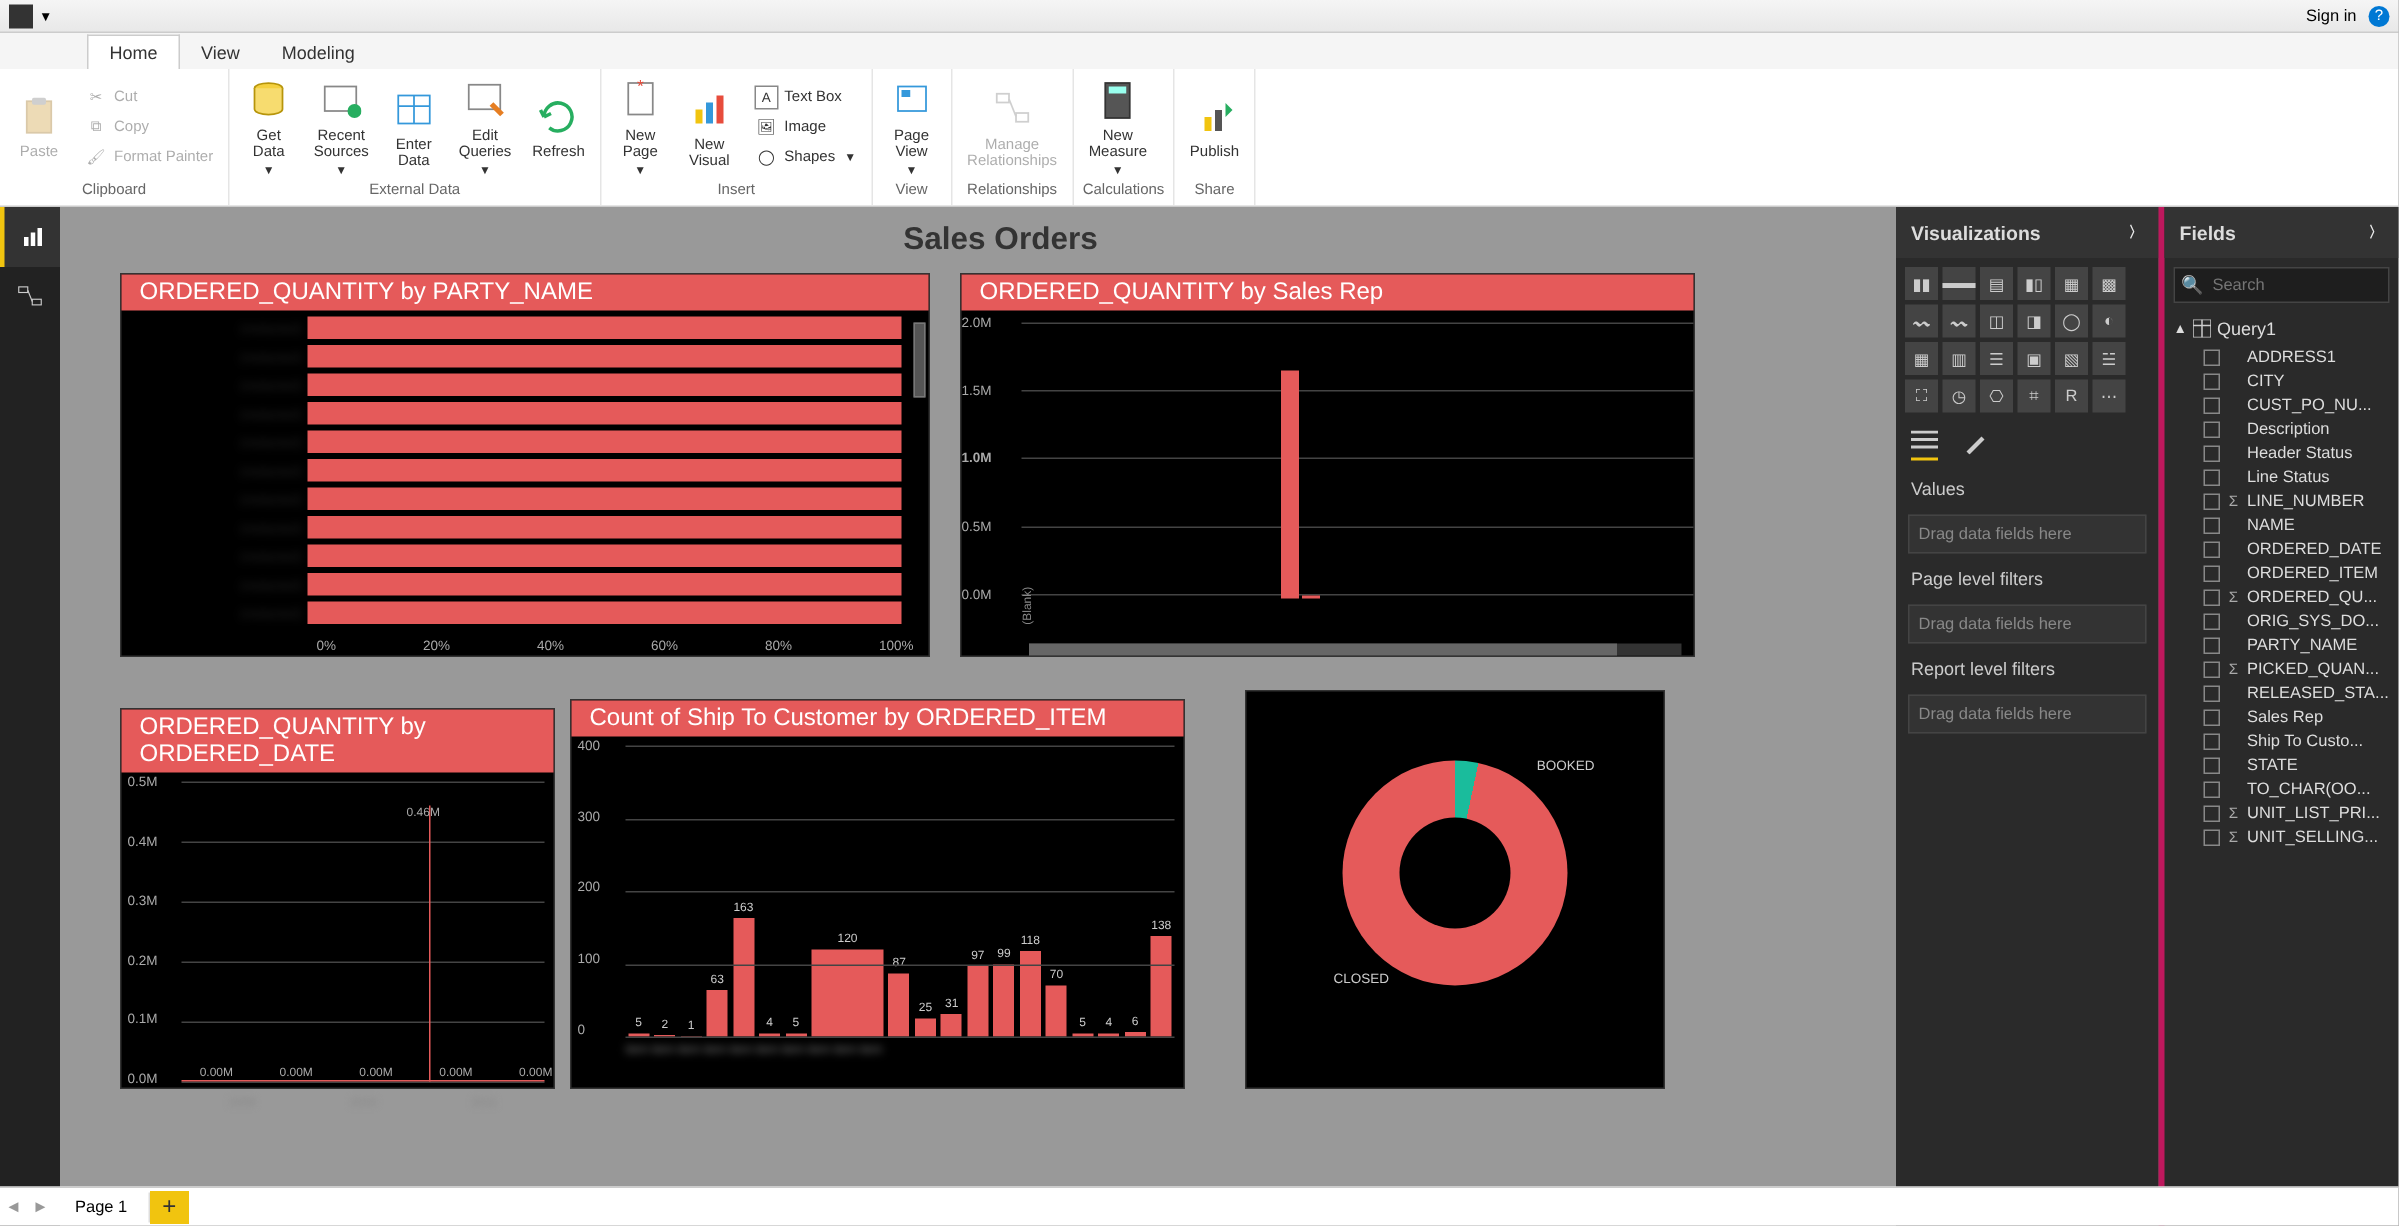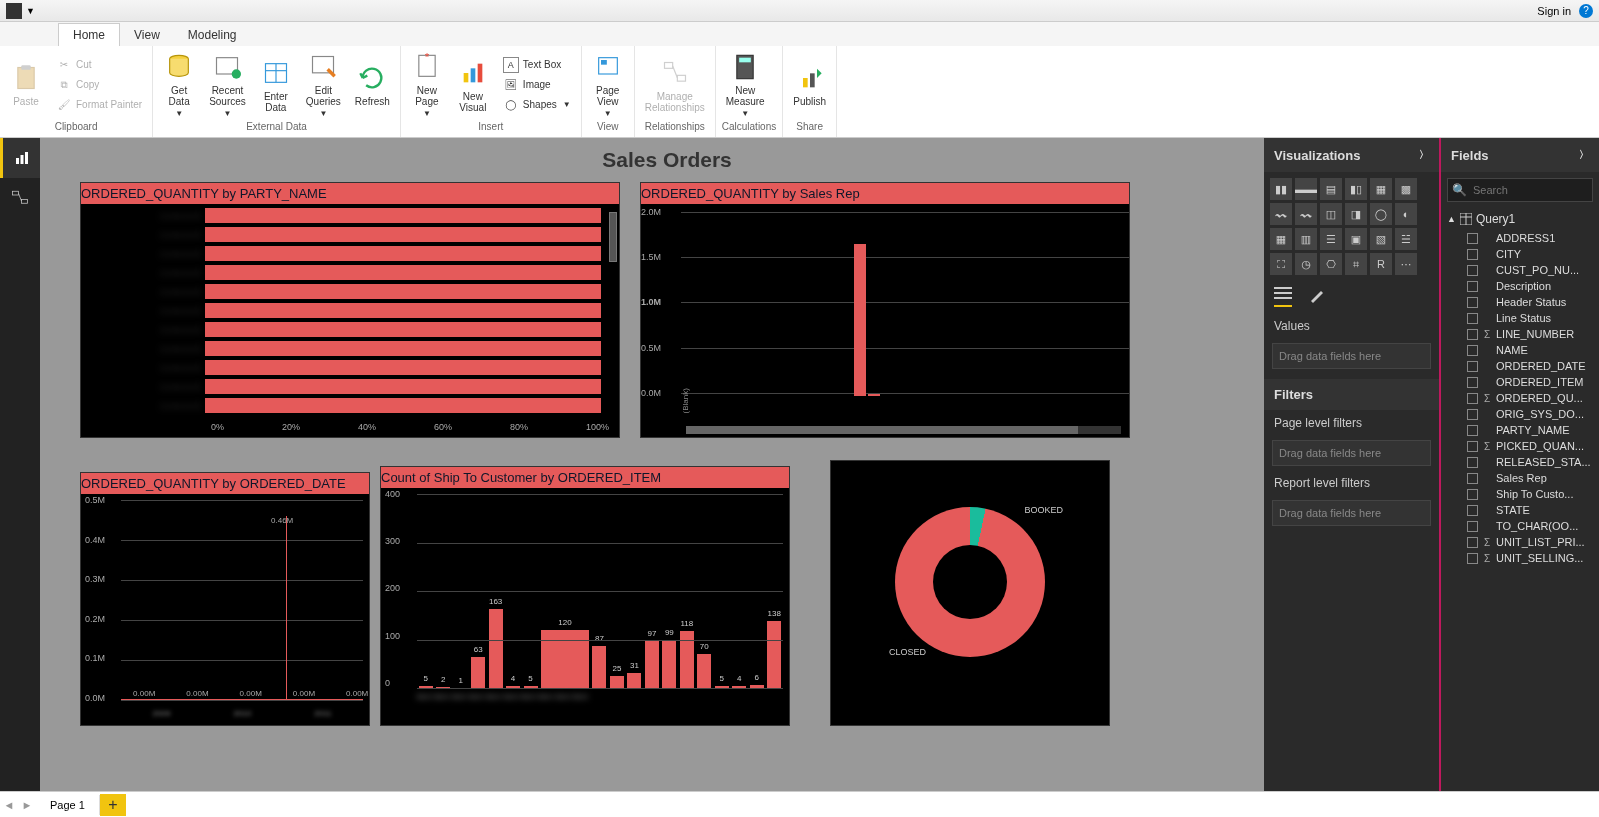--- a/index.html
+++ b/index.html
@@ -21,39 +21,39 @@
 .ribbon-col{display:flex;flex-direction:column;gap:2px}
 .disabled{opacity:.4}
 .workspace{display:flex;height:679px;background:#999}
 .left-rail{width:40px;background:#222;display:flex;flex-direction:column}
 .rail-btn{height:40px;display:flex;align-items:center;justify-content:center;cursor:pointer;color:#eee}
 .rail-btn.active{background:#333;border-left:3px solid #f1c40f}
 .canvas-area{flex:1;position:relative;overflow:hidden;background:#999;padding:10px 10px 8px 40px}
 .right-panels{display:flex}
 .panel{background:#2a2a2a;color:#ddd;font-size:12px;display:flex;flex-direction:column}
 .panel-vis{width:175px}
-.panel-fields{width:160px;border-left:2px solid #be185d}
+.panel-fields{width:160px;border-left:4px solid #be185d}
 .panel-header{height:34px;display:flex;align-items:center;justify-content:space-between;padding:0 10px;font-size:13px;font-weight:600;background:#333}
 .viz-gallery{display:flex;flex-wrap:wrap;padding:6px;gap:3px}
 .viz-item{width:22px;height:22px;background:#444;cursor:pointer;display:flex;align-items:center;justify-content:center}
 .section-label{padding:6px 10px;color:#ccc;font-size:12px}
 .drop-zone{margin:4px 8px;padding:6px;background:#333;color:#888;font-size:11px;border:1px solid #444}
 .filters-hdr{padding:8px 10px;background:#333;font-size:13px;font-weight:600;margin-top:6px}
 .search-box{margin:6px;display:flex;align-items:center;background:#1e1e1e;border:1px solid #444;padding:4px;gap:6px}
 .search-box input{flex:1;background:transparent;border:none;color:#ccc;font-size:11px;outline:none}
 .field-list{padding:0 6px;overflow-y:auto;flex:1}
 .field-table-hdr{display:flex;align-items:center;gap:4px;padding:4px 0;font-size:12px;cursor:pointer}
 .field-item{display:flex;align-items:center;gap:4px;padding:2px 0 2px 20px;font-size:11px;cursor:pointer;white-space:nowrap;overflow:hidden;text-overflow:ellipsis}
 .field-cb{width:11px;height:11px;border:1px solid #888;flex-shrink:0}
 .sigma{font-size:10px;color:#aaa;width:10px;text-align:center}
 
 .report-title{text-align:center;font-size:21px;font-weight:600;color:#333;margin-bottom:10px}
 .dash{position:relative;height:594px}
 .viz-card{position:absolute;background:#000;border:1px solid #333}
-.viz-title{background:#e55a5a;color:#0f172a;font-size:13px;padding:3px 0}
+.viz-title{background:#e55a5a;color:#ffffff;font-size:16px;padding:3px 12px}
 .viz-body{position:relative;padding:6px;height:calc(100% - 22px)}
 
 .chart1{left:0;top:0;width:540px;height:256px}
 .chart1 .bar-row{display:flex;align-items:center;height:19px}
 .chart1 .bar-label{width:120px;font-size:9px;color:#222;text-align:right;padding-right:4px;overflow:hidden;filter:blur(3px)}
 .chart1 .bar-track{flex:1;position:relative;height:15px}
 .chart1 .bar-fill{height:100%;background:#e55a5a}
 .chart1 .xaxis{position:absolute;left:130px;right:10px;bottom:4px;display:flex;justify-content:space-between;font-size:9px;color:#aaa}
 .chart1 .scroll{position:absolute;right:2px;top:8px;width:8px;background:#555;border:1px solid #777}
 
@@ -639,21 +639,20 @@
             </svg>
           </span>
         <span>
             <svg width="16" height="16" viewBox="0 0 16 16">
               <path d="M3 14l10-10 2 2-10 10z" fill="#ccc"></path>
             </svg>
           </span>
       </div>
       <div class="section-label">Values</div>
       <div class="drop-zone">Drag data fields here</div>
-      <div class="filters-hdr">Filters</div>
       <div class="section-label">Page level filters</div>
       <div class="drop-zone">Drag data fields here</div>
       <div class="section-label">Report level filters</div>
       <div class="drop-zone">Drag data fields here</div>
     </div>
 
     <div class="panel panel-fields">
       <div class="panel-header">
         <span>Fields</span>
         <span class="chev">〉</span>

